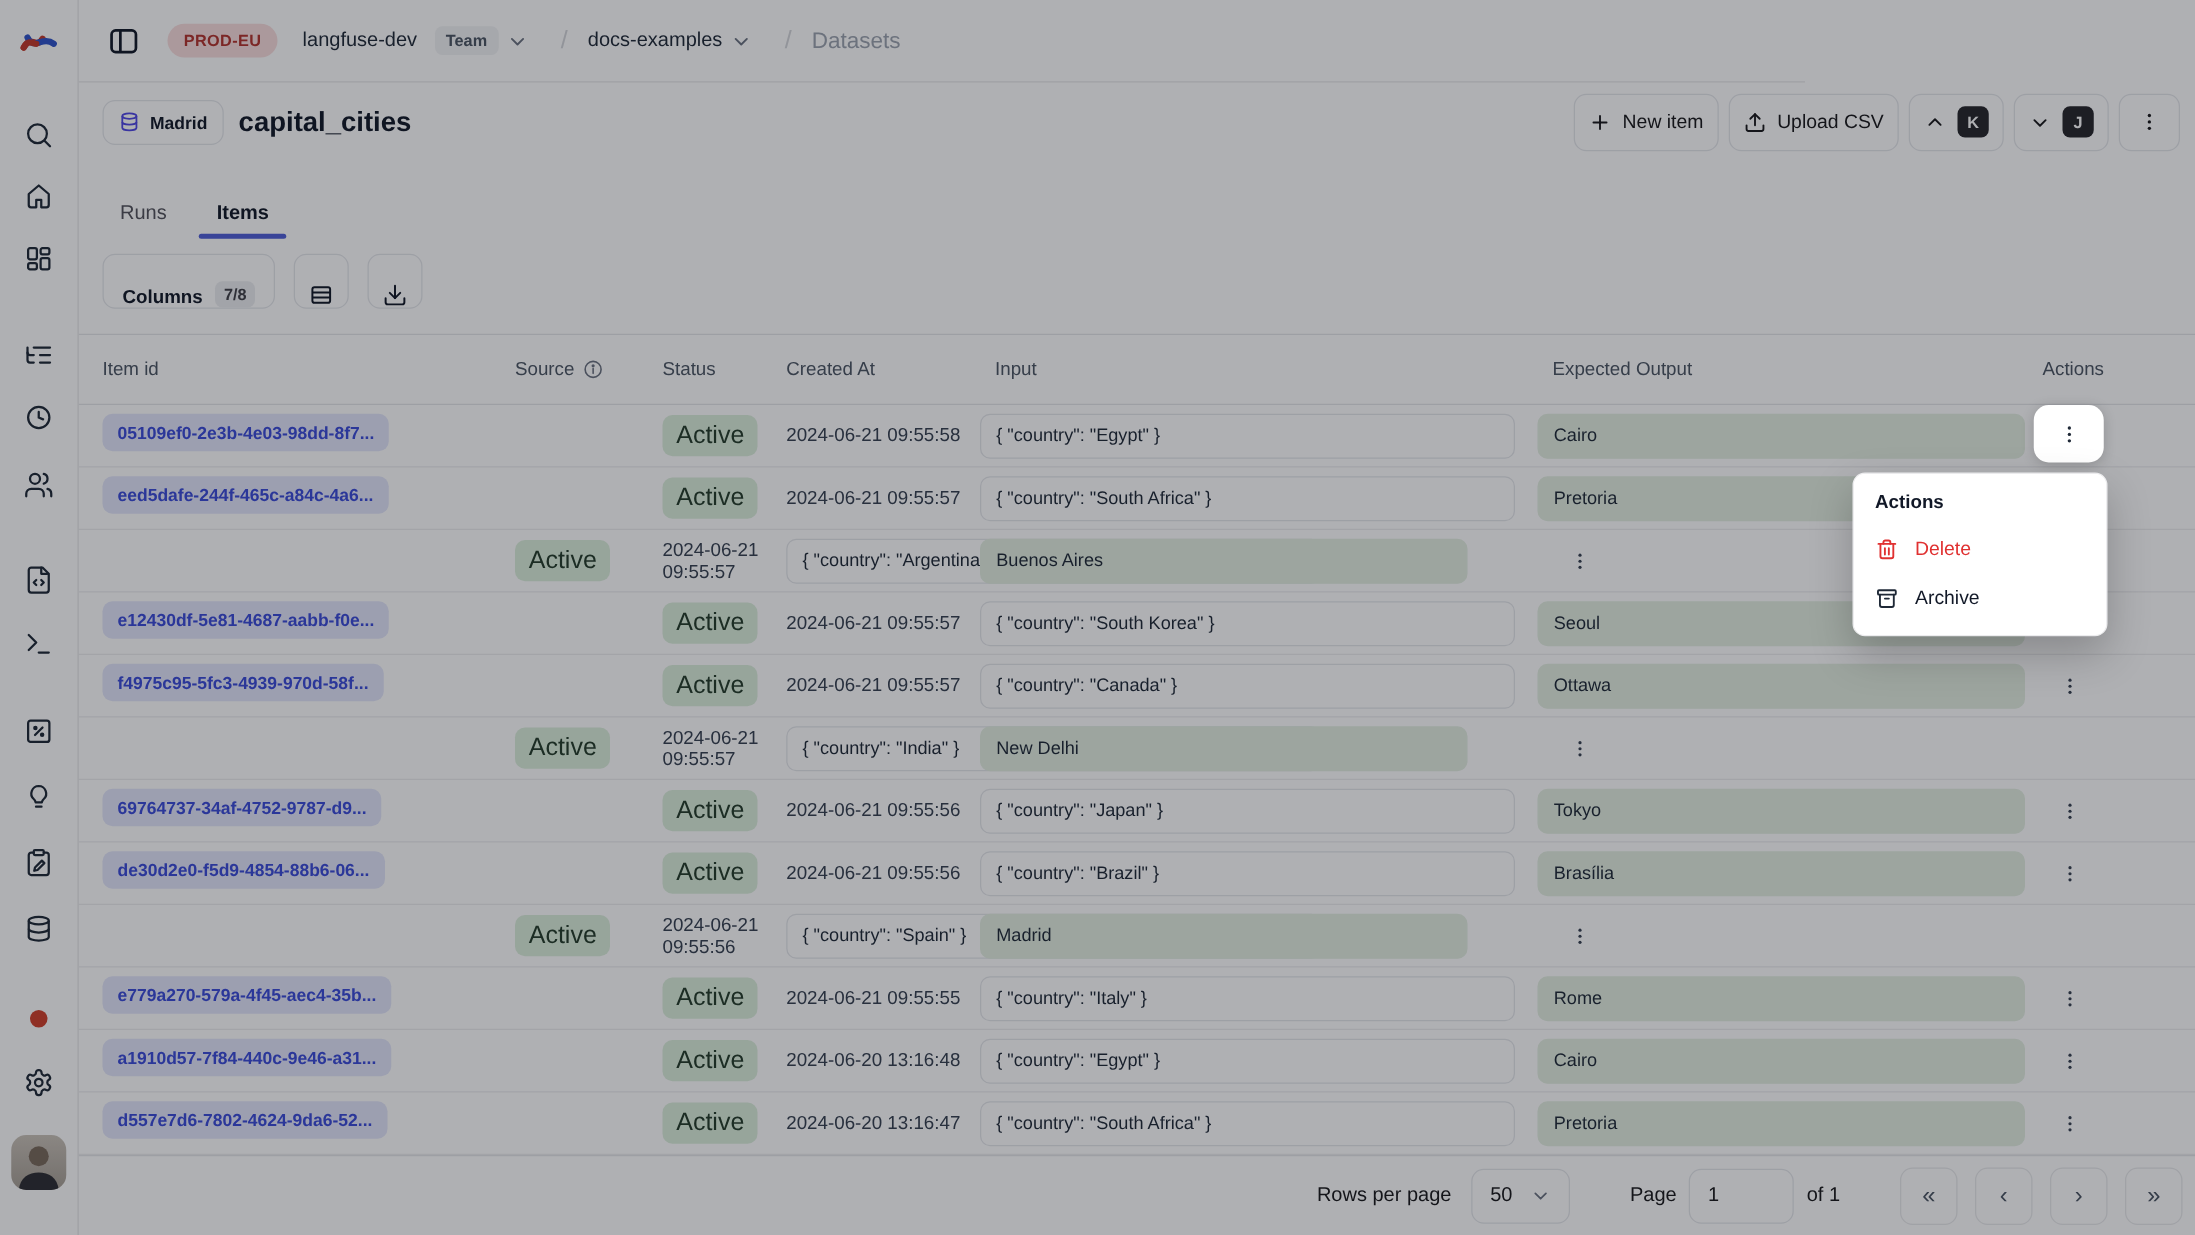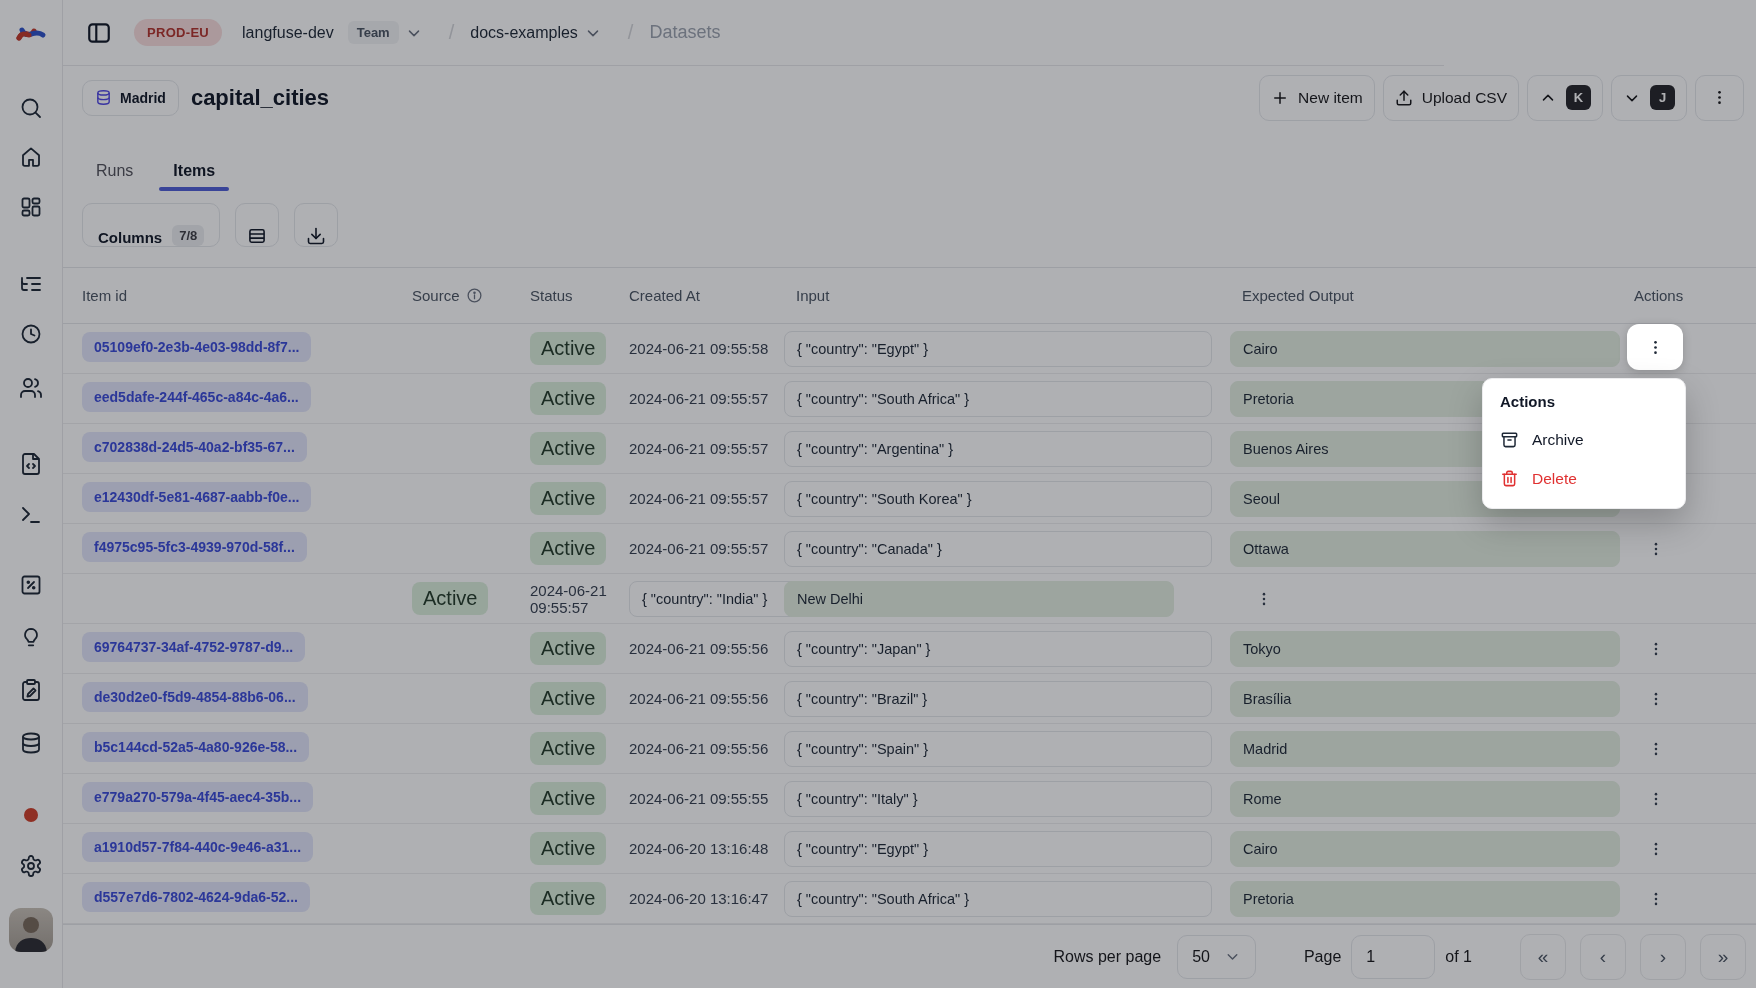--- a/index.html
+++ b/index.html
@@ -369,21 +369,20 @@
           <svg width="18" height="18" viewBox="0 0 24 24" fill="currentColor">
                 <circle cx="12" cy="5.5" r="1.7"></circle>
                 <circle cx="12" cy="12" r="1.7"></circle>
                 <circle cx="12" cy="18.5" r="1.7"></circle>
               </svg>
         </button>
       </div>
     </div>
 
     <div class="tr grid-cols">
-      <div><span class="id-badge">c702838d-24d5-40a2-bf35-67...</span></div>
       <div></div>
       <div><span class="status-badge">Active</span></div>
       <div class="td-created">2024-06-21 09:55:57</div>
       <div>
             <span class="cell-box input-box">{ "country": "Argentina" }</span>
           </div>
       <div>
             <span class="cell-box expected-box">Buenos Aires</span>
           </div>
       <div>
@@ -500,21 +499,20 @@
           <svg width="18" height="18" viewBox="0 0 24 24" fill="currentColor">
                 <circle cx="12" cy="5.5" r="1.7"></circle>
                 <circle cx="12" cy="12" r="1.7"></circle>
                 <circle cx="12" cy="18.5" r="1.7"></circle>
               </svg>
         </button>
       </div>
     </div>
 
     <div class="tr grid-cols">
-      <div><span class="id-badge">b5c144cd-52a5-4a80-926e-58...</span></div>
       <div></div>
       <div><span class="status-badge">Active</span></div>
       <div class="td-created">2024-06-21 09:55:56</div>
       <div>
             <span class="cell-box input-box">{ "country": "Spain" }</span>
           </div>
       <div>
             <span class="cell-box expected-box">Madrid</span>
           </div>
       <div>
@@ -620,32 +618,32 @@
   <button class="popover-trigger">
     <svg width="19" height="19" viewBox="0 0 24 24" fill="currentColor">
         <circle cx="12" cy="5.5" r="1.7"></circle>
         <circle cx="12" cy="12" r="1.7"></circle>
         <circle cx="12" cy="18.5" r="1.7"></circle>
       </svg>
   </button>
 
   <div class="menu">
     <div class="menu-title">Actions</div>
-    <div class="menu-item">
-      <svg width="19" height="19" viewBox="0 0 24 24" fill="none" stroke="#1f2937" stroke-width="1.9" stroke-linecap="round" stroke-linejoin="round">
-          <rect x="3" y="4" width="18" height="4.5" rx="1"></rect>
-          <path d="M5 8.5V19a2 2 0 0 0 2 2h10a2 2 0 0 0 2-2V8.5"></path>
-          <path d="M10 12.5h4"></path>
-        </svg>
-      <span>Archive</span>
-    </div>
     <div class="menu-item danger">
       <svg width="19" height="19" viewBox="0 0 24 24" fill="none" stroke="#e03131" stroke-width="1.9" stroke-linecap="round" stroke-linejoin="round">
           <path d="M3.5 6.5h17"></path>
           <path d="M8.5 6.5V4.8A1.8 1.8 0 0 1 10.3 3h3.4a1.8 1.8 0 0 1 1.8 1.8v1.7"></path>
           <path d="M18.5 6.5V19a2 2 0 0 1-2 2h-9a2 2 0 0 1-2-2V6.5"></path>
           <path d="M10 10.8v6.4M14 10.8v6.4"></path>
         </svg>
       <span>Delete</span>
     </div>
+    <div class="menu-item">
+      <svg width="19" height="19" viewBox="0 0 24 24" fill="none" stroke="#1f2937" stroke-width="1.9" stroke-linecap="round" stroke-linejoin="round">
+          <rect x="3" y="4" width="18" height="4.5" rx="1"></rect>
+          <path d="M5 8.5V19a2 2 0 0 0 2 2h10a2 2 0 0 0 2-2V8.5"></path>
+          <path d="M10 12.5h4"></path>
+        </svg>
+      <span>Archive</span>
+    </div>
   </div>
 
 </div>
 
 </body></html>

